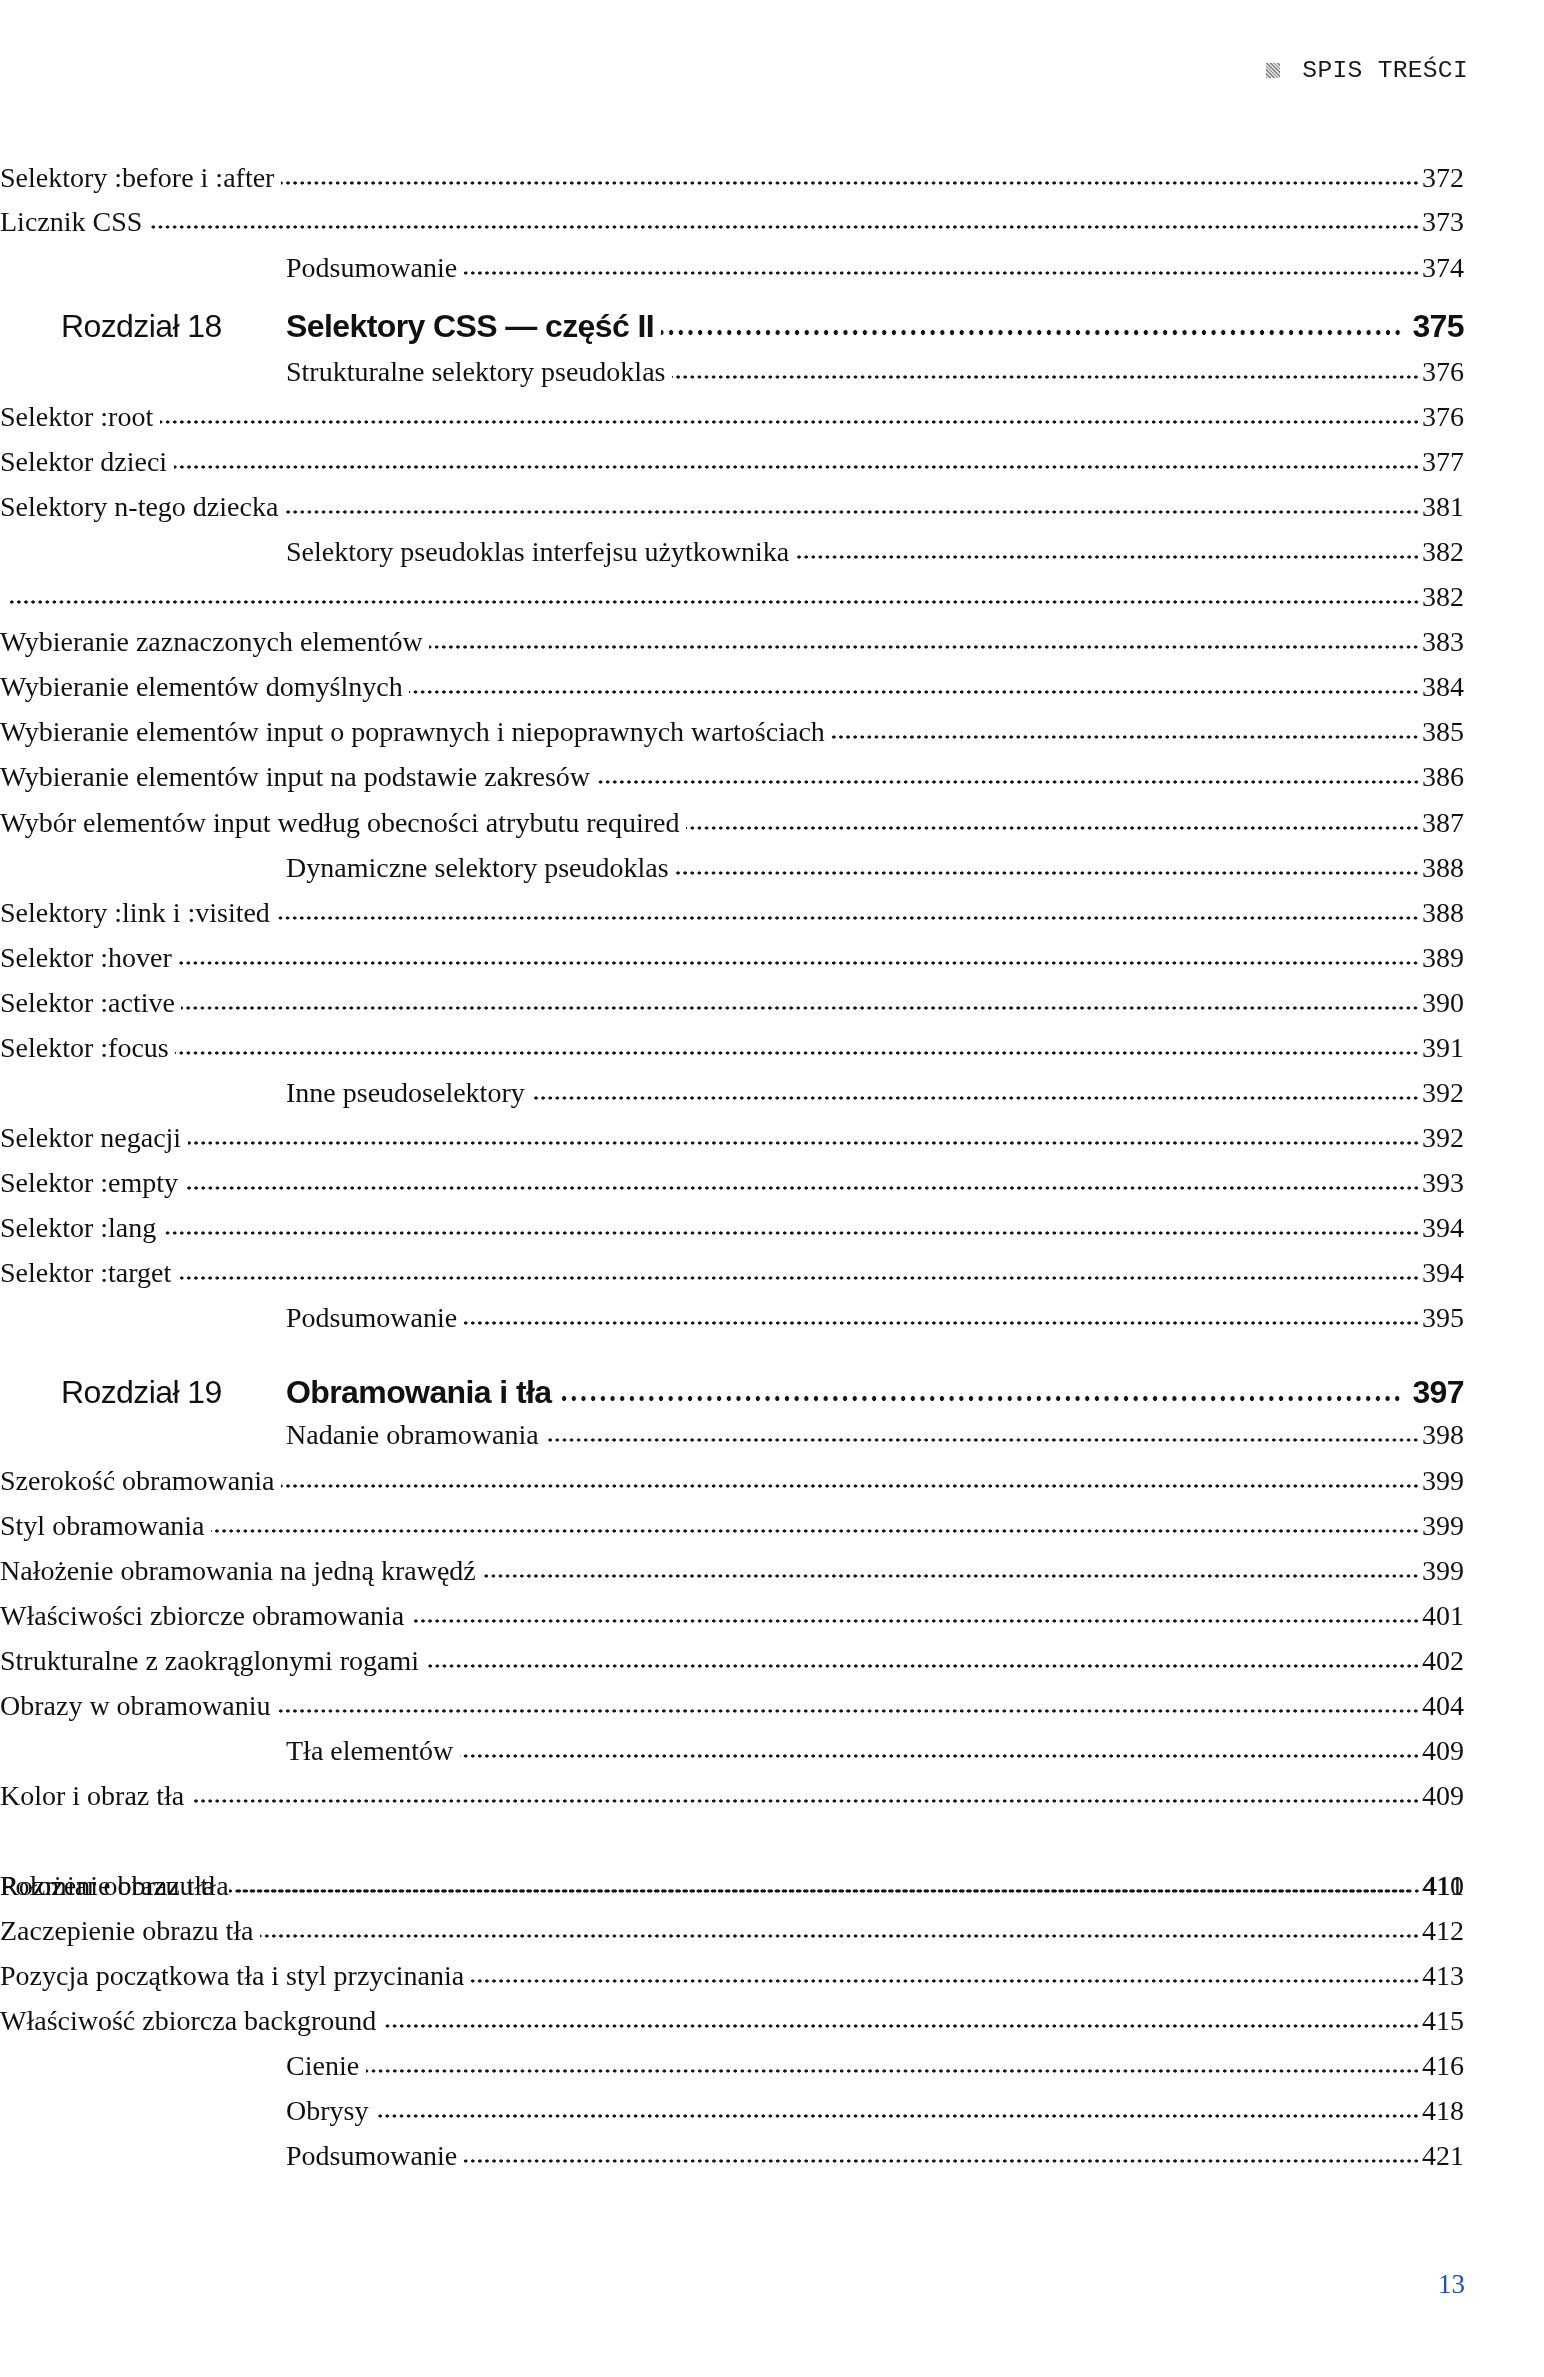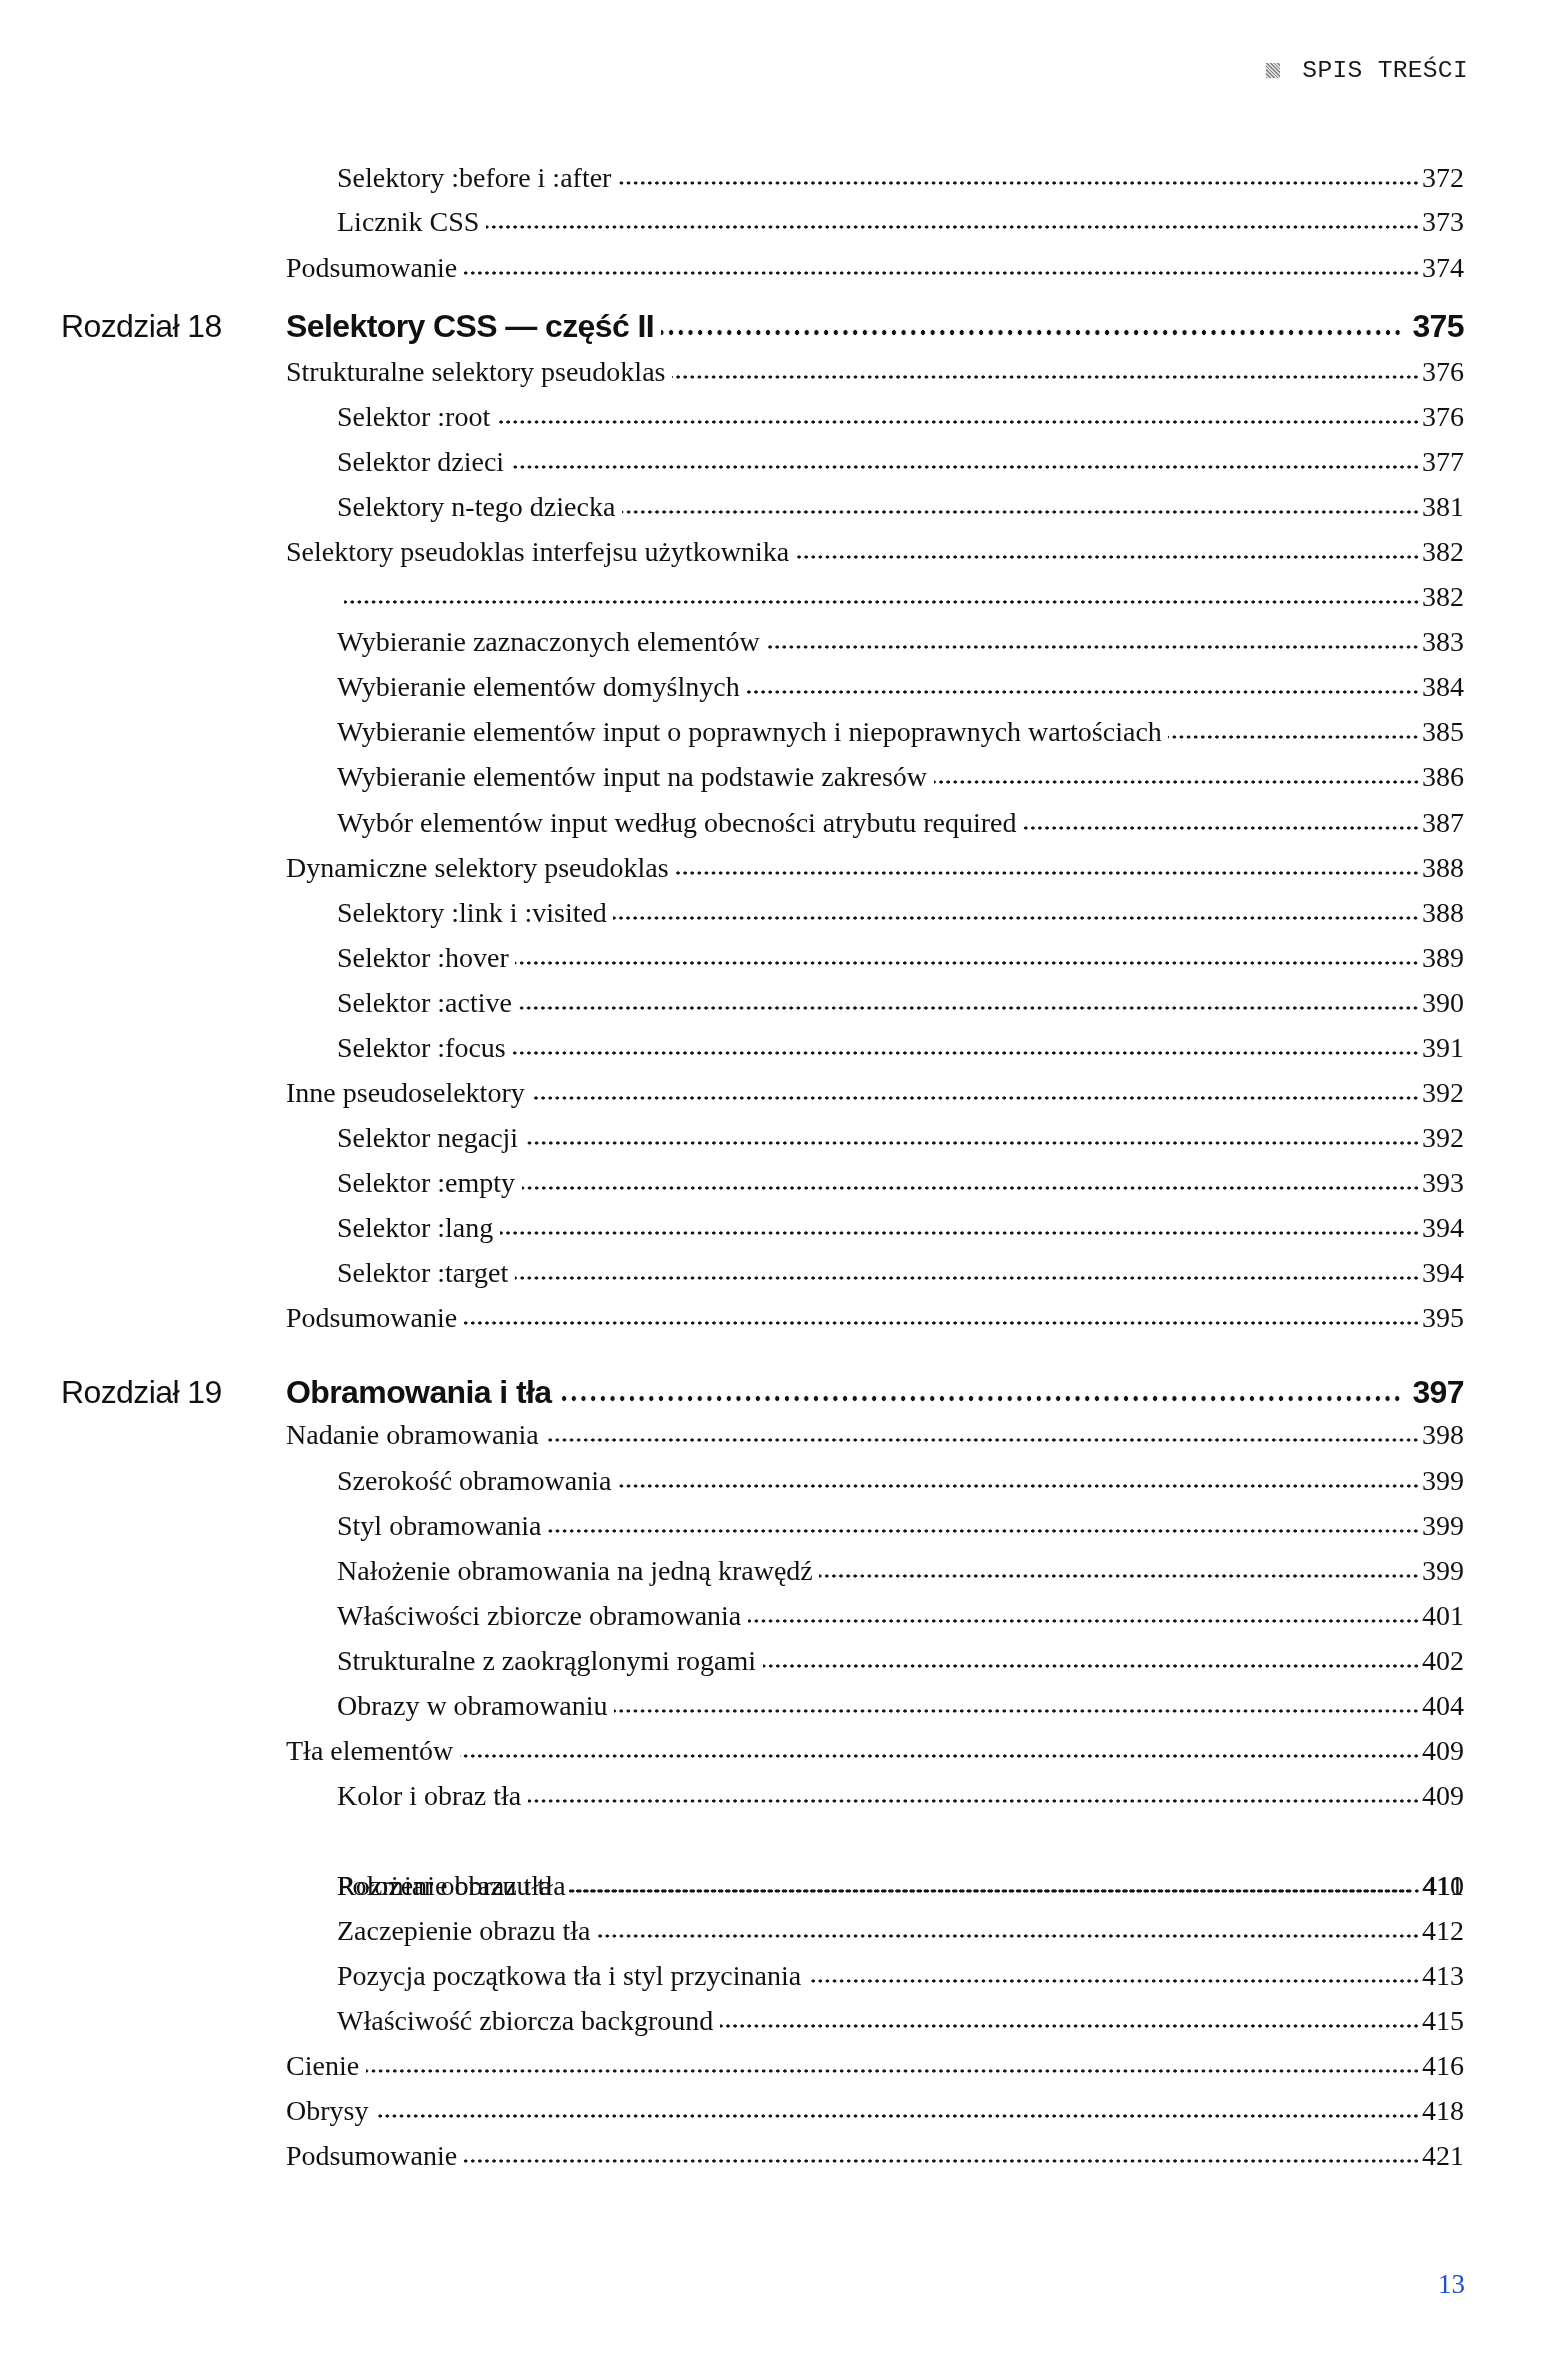--- a/index.html
+++ b/index.html
@@ -11,21 +11,21 @@
   .toc { position:absolute; left:0; top:0; width:100%; }
   .row { position:absolute; left:0; right:0; height:45px; display:flex; align-items:baseline; }
   .row .label { white-space:nowrap; }
   .row .leader { flex:1; margin:0 2.6px 0 6.5px; height:0.6px; position:relative; top:-1.3px;
     background-image:radial-gradient(circle,#111 1.4px,transparent 1.7px);
     background-size:7.1px 3.9px; background-repeat:repeat-x; background-position:right center; align-self:baseline; }
   .row .page { white-space:nowrap; }
   .entry { font-family:"Liberation Serif", "DejaVu Serif", serif; font-size:28px; }
   .entry .leader { height:5.2px; }
   .lvl1 { padding-left:286px; padding-right:80px; }
-  .lvl2 { padding-left:337px; padding-right:80px; }
+  .lvl2 { padding-right:80px; }
   .chapter { font-family:"Liberation Sans", "DejaVu Sans", sans-serif; font-weight:bold; font-size:32px;
     padding-left:286px; padding-right:80px; letter-spacing:-0.6px; }
   .chapter .leader { height:6.5px;
     background-image:radial-gradient(circle,#111 2.2px,transparent 2.5px);
     background-size:9.7px 6.5px; margin-right:10.4px; }
   .chapter .chap-label { position:absolute; left:61px; font-family:"Liberation Sans","DejaVu Sans",sans-serif;
     font-weight:normal; font-size:32px; letter-spacing:-0.6px; }
   .footer-num { position:absolute; top:2269px; left:1438px;
     font-family:"Liberation Serif","DejaVu Serif",serif; font-size:27px; color:#1d4ed8; }
 </style>

